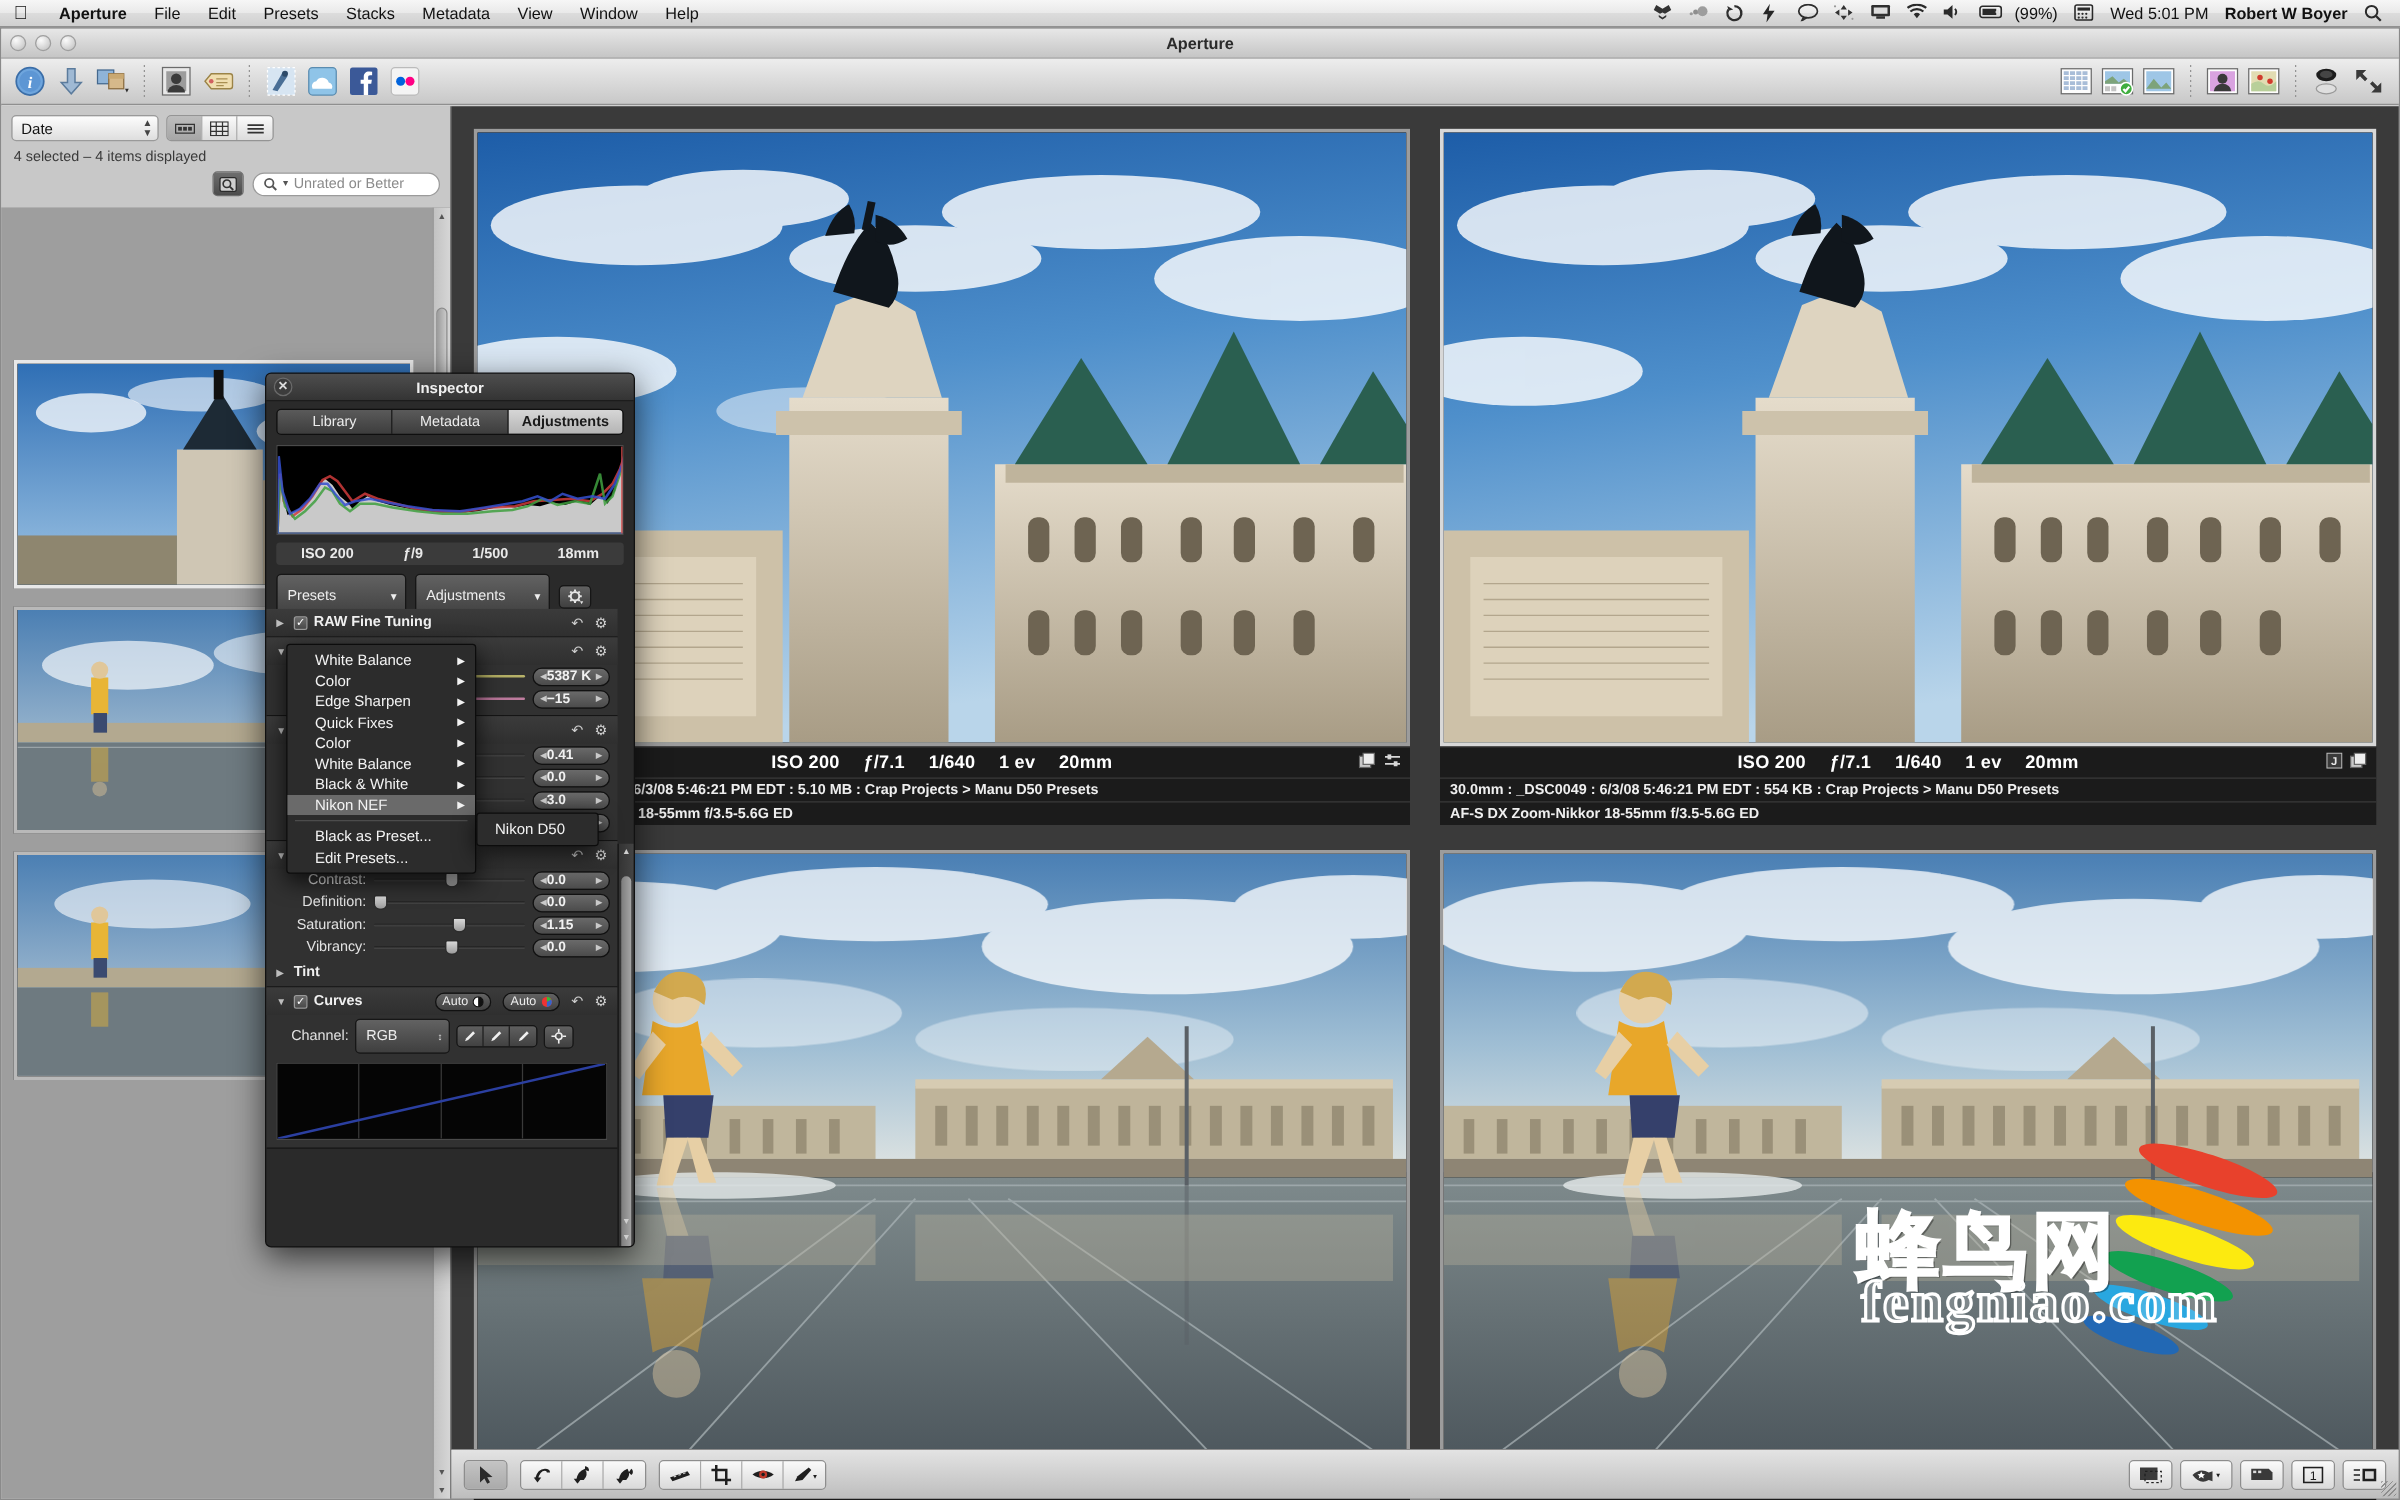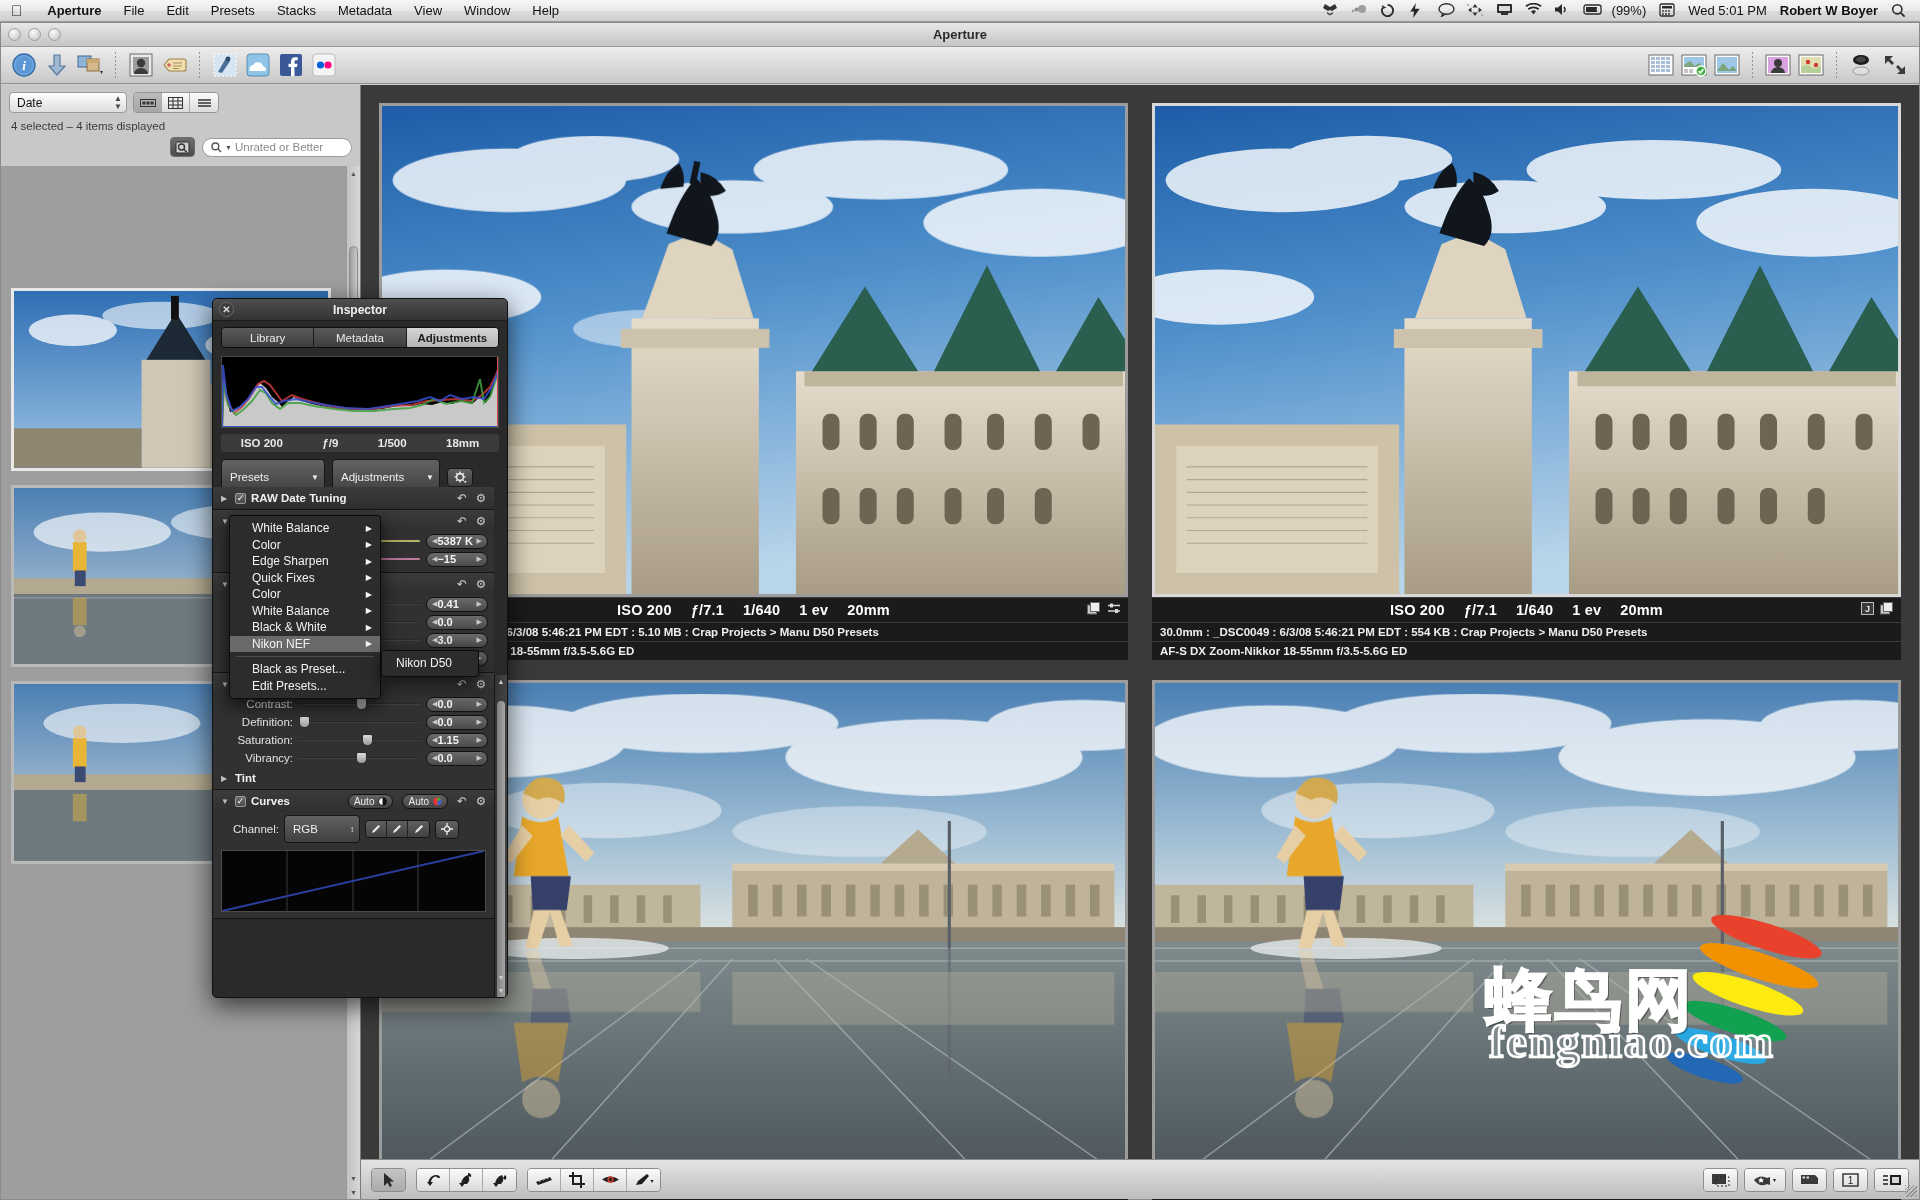--- a/index.html
+++ b/index.html
@@ -1203,21 +1203,21 @@
       </div>
     </div>
 
     <div class="adjpane">
       <div class="adjscroll">
 
         <div class="asec">
           <div class="asec-h">
             <span class="tri">▶</span>
             <span class="cb">✓</span>
-            <span class="nm">RAW Date Tuning</span>
+            <span class="nm">RAW Fine Tuning</span>
             <span class="acts">
               <span>↶</span>
               <span>⚙</span>
             </span>
           </div>
         </div>
 
         <div class="asec">
           <div class="asec-h">
             <span class="tri">▼</span>

